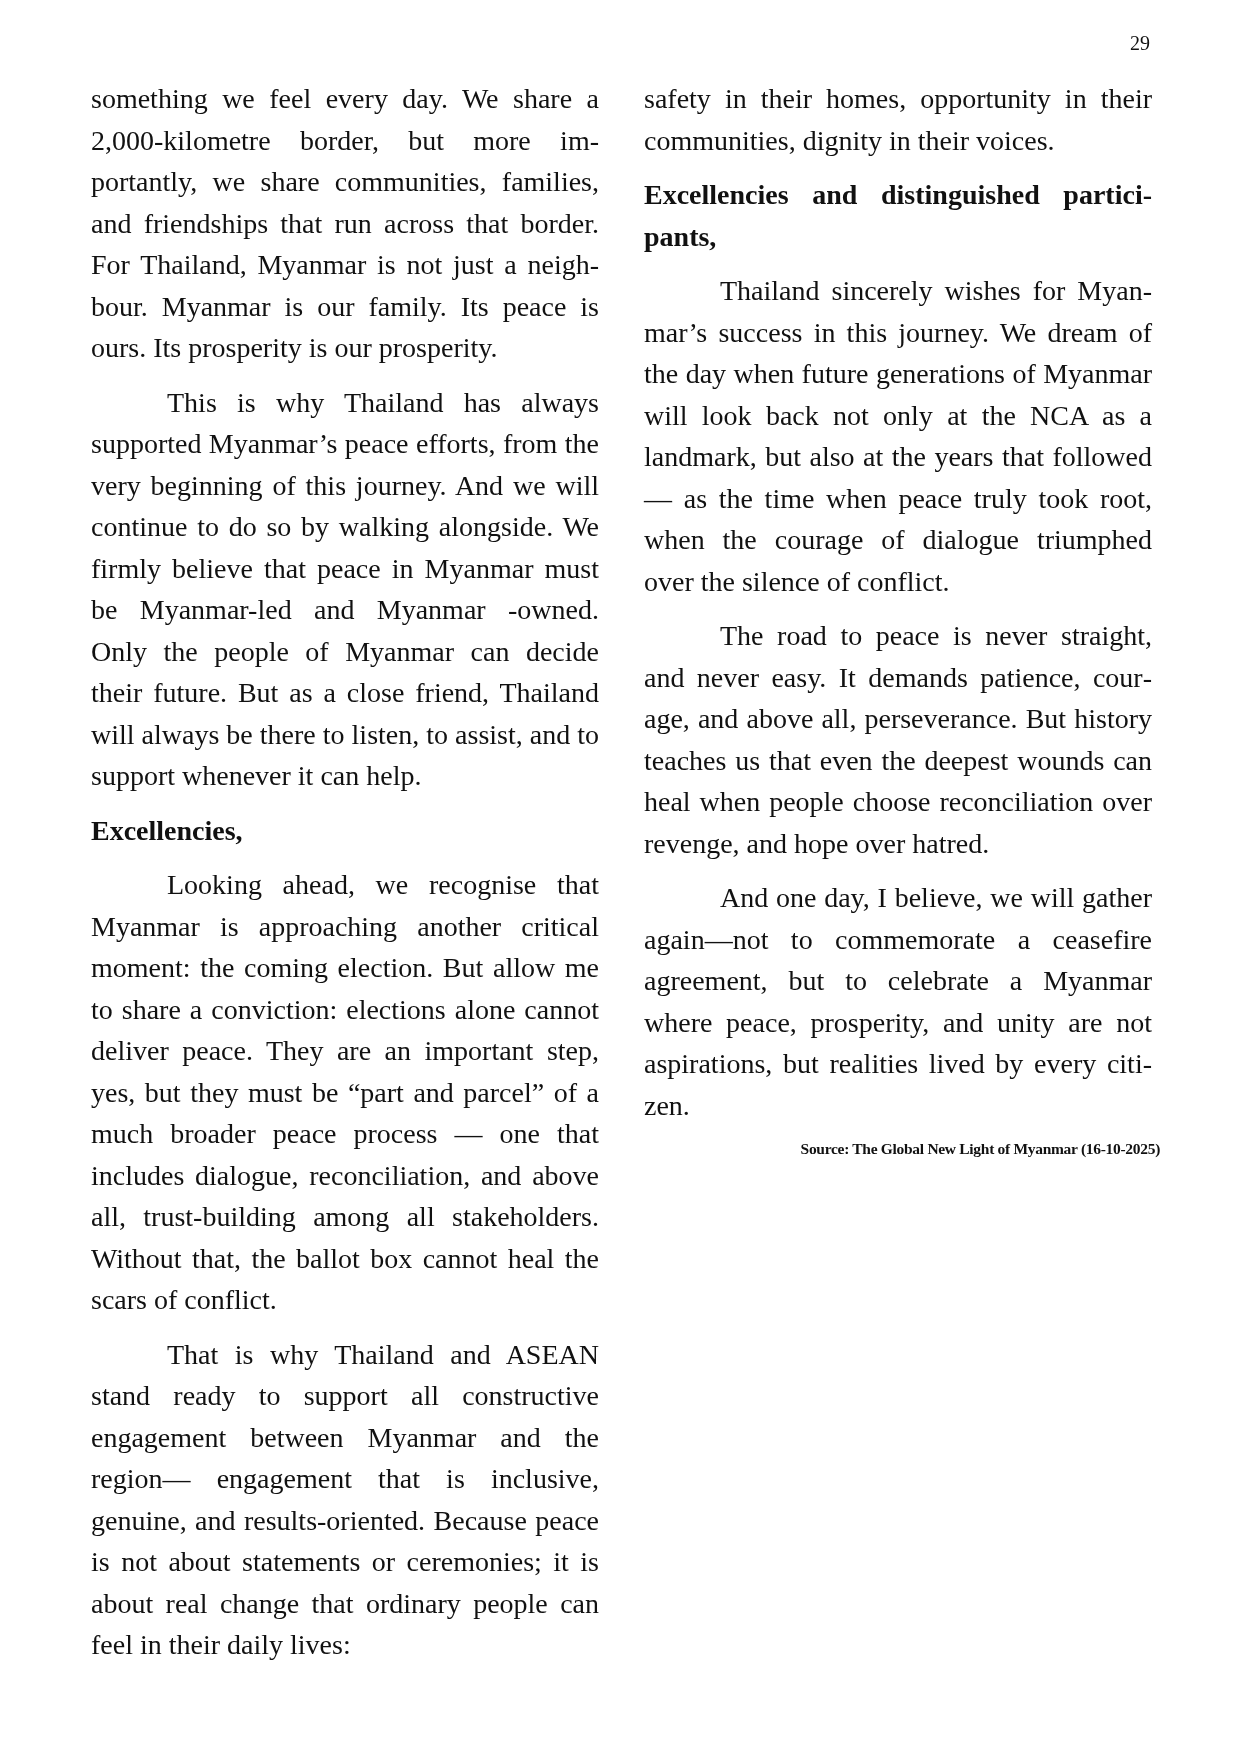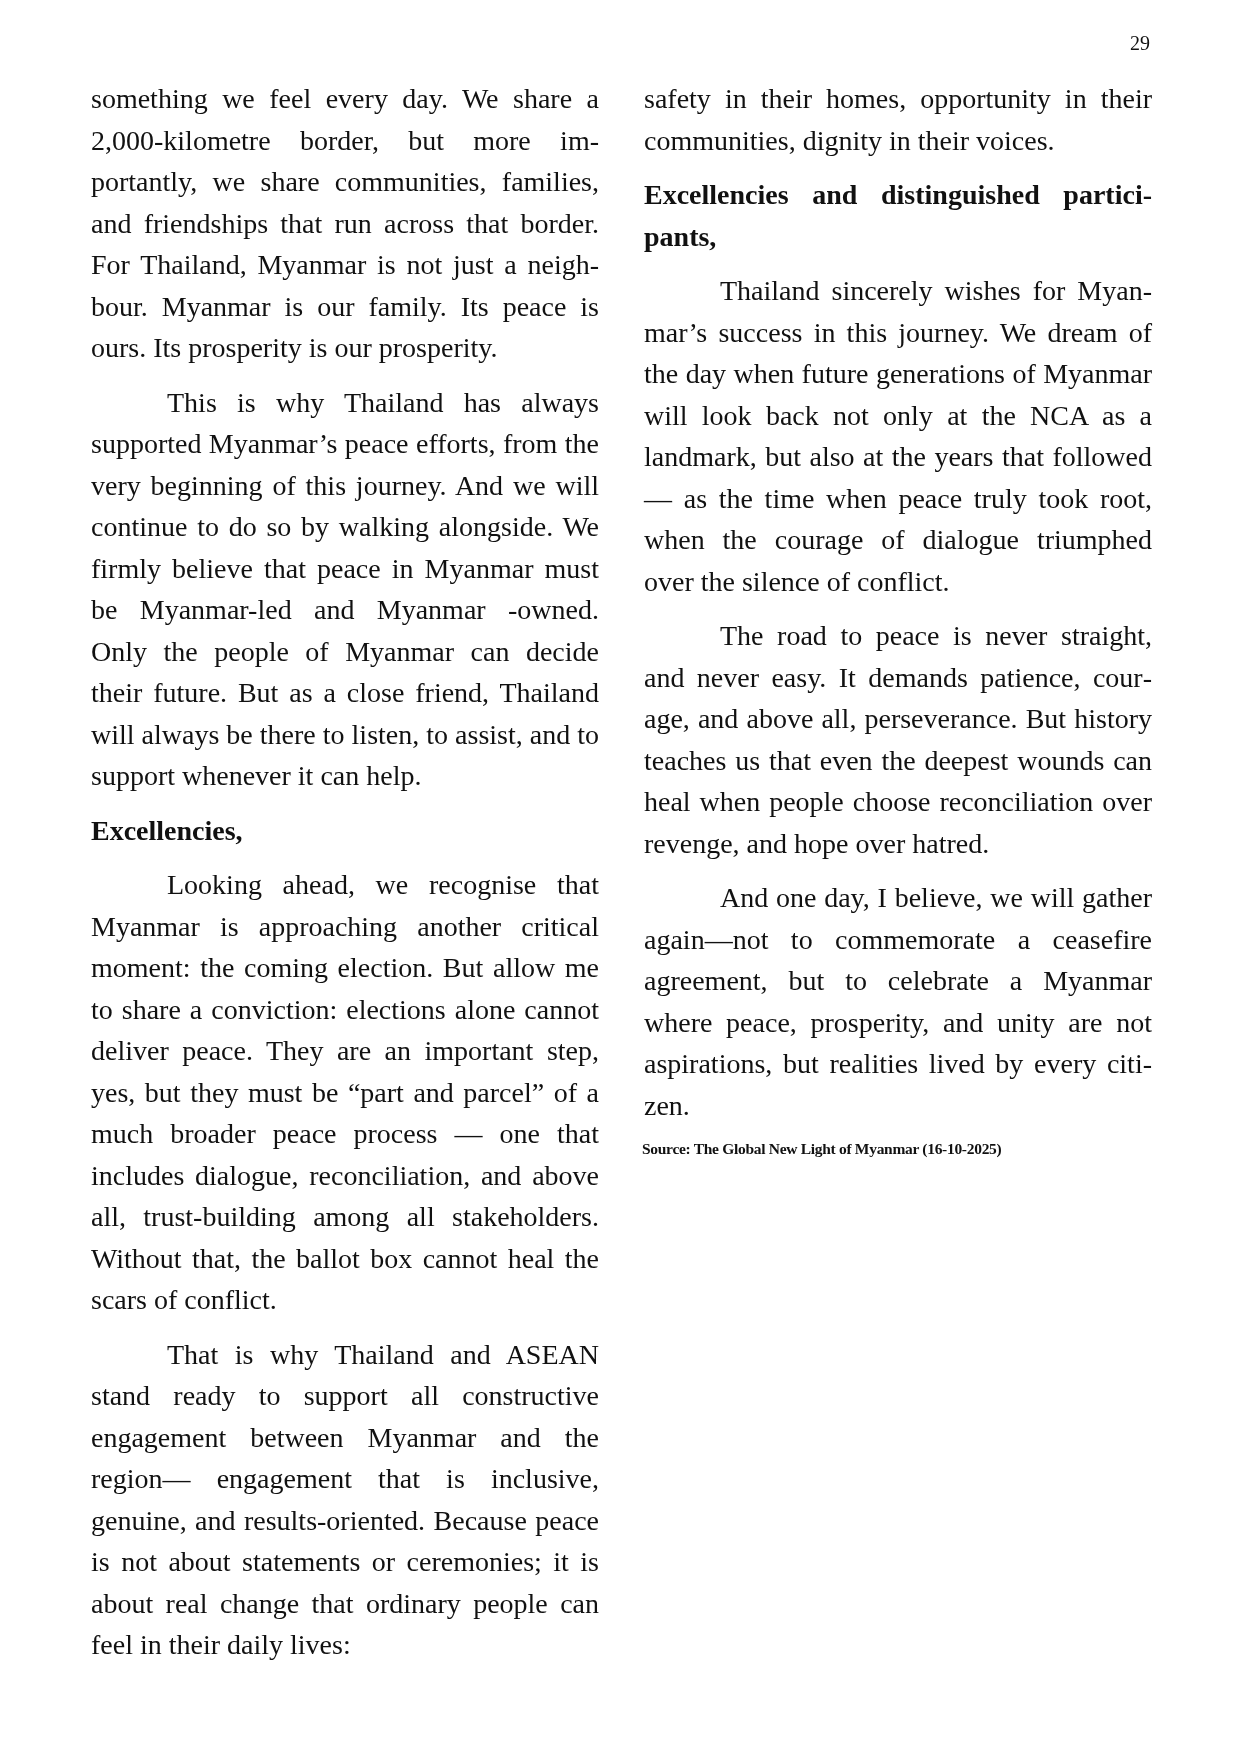--- a/index.html
+++ b/index.html
@@ -44,21 +44,21 @@
   .column p.heading {
     font-weight: bold;
     text-align-last: left;
   }
   .column p.thanks {
     font-weight: bold;
     text-indent: 78px;
     margin-bottom: 40px;
   }
   .source {
-    text-align: left;
+    text-align: right;
     font-weight: bold;
     font-size: 15.5px;
     line-height: 20px;
     letter-spacing: -0.3px;
     padding-right: 0;
     margin-right: -8px;
   }
 </style>
 </head>
 <body>

